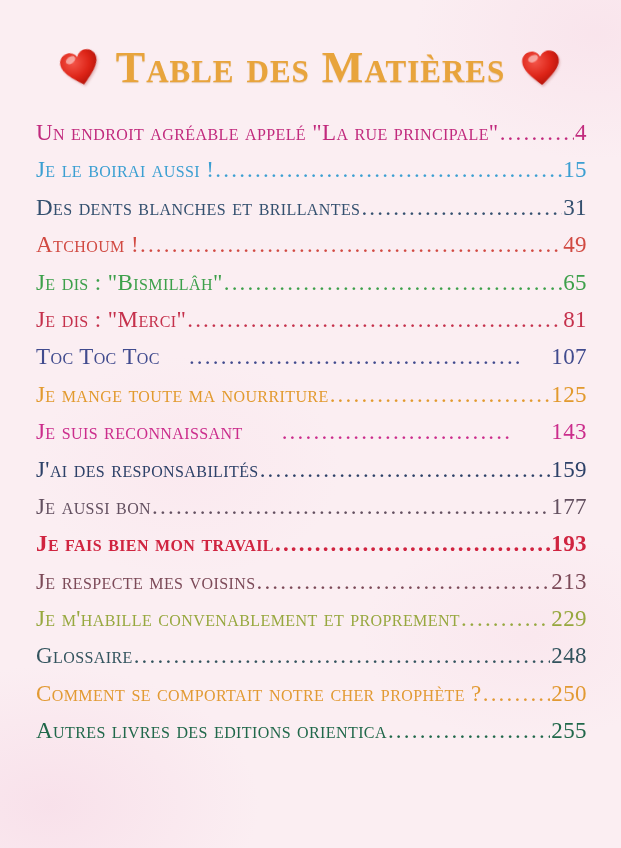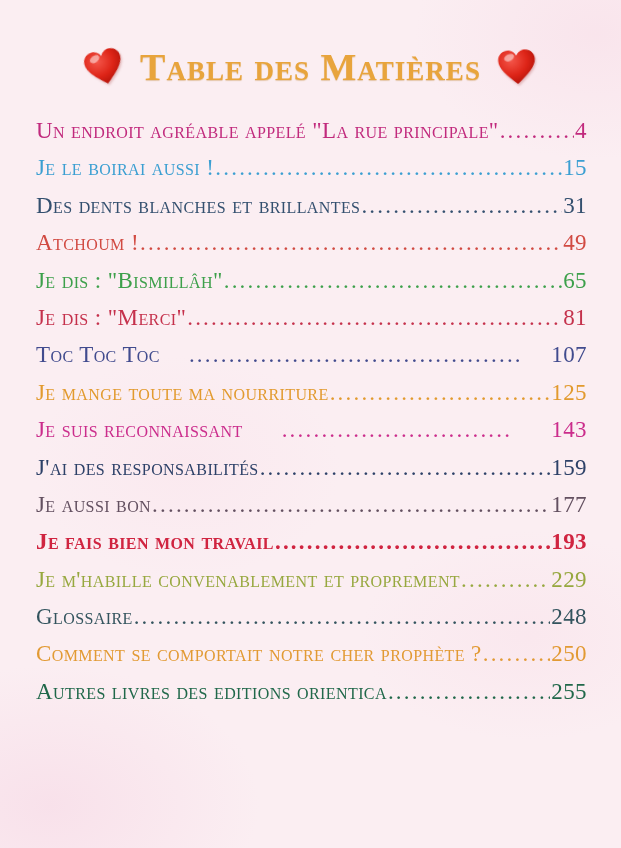--- a/index.html
+++ b/index.html
@@ -18,21 +18,21 @@
   }
   .title-row{
     margin-top:46px;
     display:flex;
     justify-content:center;
     align-items:center;
     gap:15px;
   }
   .title{
     margin:0;
-    font-size:38px;
+    font-size:44px;
     font-weight:bold;
     font-variant:small-caps;
     letter-spacing:1px;
     line-height:1;
     text-shadow:0 1px 1px rgba(186,122,28,.35);
     white-space:nowrap;
   }
   .heart{width:42px;height:42px;display:inline-block;}
   .heart svg{width:100%;height:100%;display:block;filter:drop-shadow(1px 2px 1px rgba(150,30,30,.25));}
   .heart-left{transform:rotate(-14deg);}
@@ -165,20 +165,25 @@
       <span class="leader"></span>
       <span class="num">177</span>
     </div>
 
     <div class="row" style="color: rgb(208, 36, 64); font-weight: bold;">
       <span class="label">Je fais bien mon travail</span>
       <span class="leader"></span>
       <span class="num">193</span>
     </div>
 
+    <div class="row" style="color: rgb(124, 74, 88);">
+      <span class="label">Je respecte mes voisins</span>
+      <span class="leader"></span>
+      <span class="num">213</span>
+    </div>
 
     <div class="row" style="color: rgb(151, 168, 63);">
       <span class="label">Je m'habille convenablement et proprement</span>
       <span class="leader"></span>
       <span class="num">229</span>
     </div>
 
     <div class="row" style="color: rgb(51, 84, 94);">
       <span class="label">Glossaire</span>
       <span class="leader"></span>

